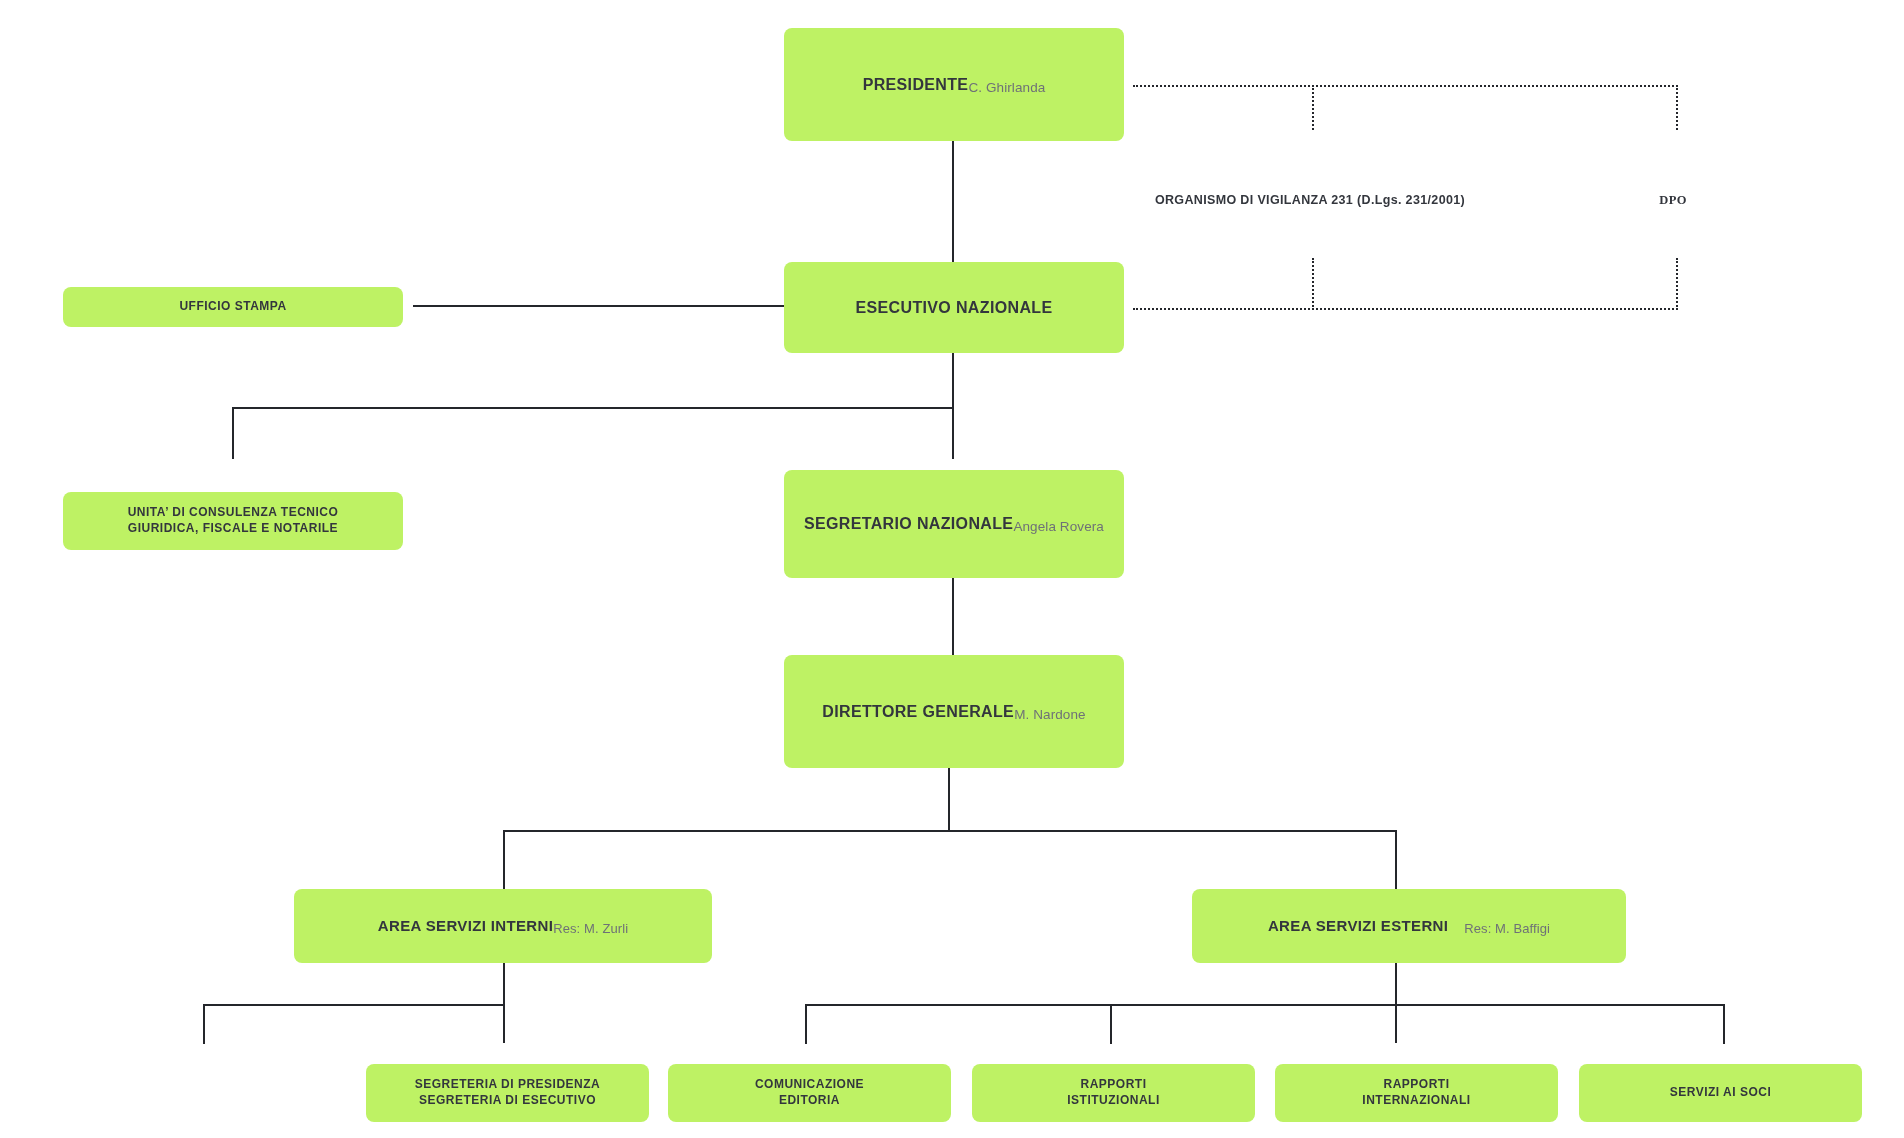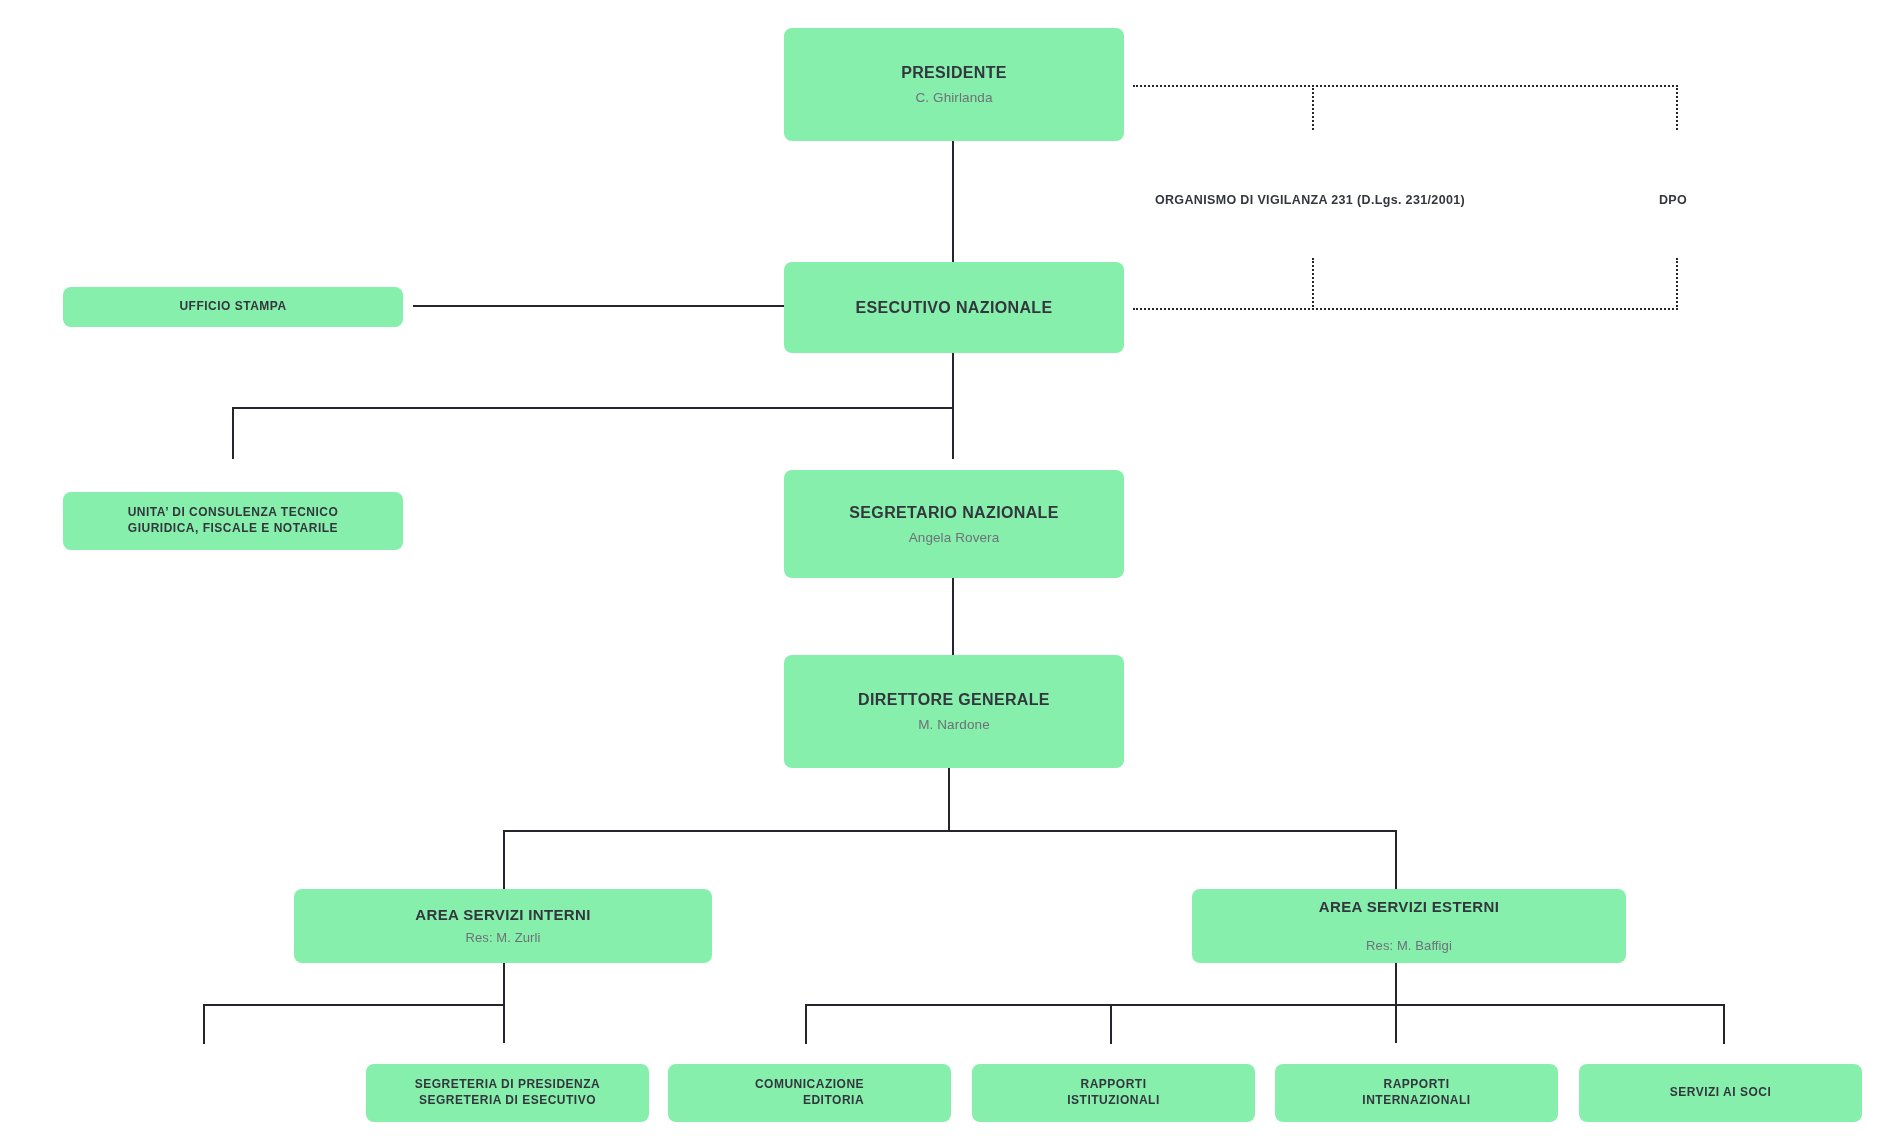--- a/index.html
+++ b/index.html
@@ -17,24 +17,24 @@
     width: 1904px;
     height: 1138px;
     background: #ffffff;
     overflow: hidden;
   }
 
   
   .node {
     position: absolute;
     box-sizing: border-box;
-    background: #86efac;
+    background: #bef264;
     border-radius: 8px;
     display: flex;
-    flex-direction: column;
+    flex-direction: row;
     align-items: center;
     justify-content: center;
     text-align: center;
     padding: 6px 10px;
   }
   .node .title {
     font-weight: bold;
     color: #33363d;
     letter-spacing: 0.35px;
     line-height: 1.32;
@@ -122,21 +122,21 @@
 
   <div class="dotline h" style="left:1133px; top:85px; width:545px;"></div>
   <div class="dotline v" style="left:1312px; top:85px; height:45px;"></div>
   <div class="dotline v" style="left:1676px; top:85px; height:45px;"></div>
 
   <div class="dotline h" style="left:1133px; top:308px; width:545px;"></div>
   <div class="dotline v" style="left:1312px; top:258px; height:52px;"></div>
   <div class="dotline v" style="left:1676px; top:258px; height:52px;"></div>
 
   <div class="freelabel" style="left:1310px; top:193px;">ORGANISMO DI VIGILANZA 231 (D.Lgs. 231/2001)</div>
-  <div class="freelabel" style="left:1673px; top:193px;">DPO</div>
+  <div class="freelabel" style="left:1673px; top:193px;font-family:Liberation Serif, serif;">DPO</div>
 
   <div class="node size-lg" style="left:784px; top:28px; width:340px; height:113px;">
     <div class="title">PRESIDENTE</div>
     <div class="subtitle">C. Ghirlanda</div>
   </div>
 
   <div class="node size-sm" style="left:63px; top:287px; width:340px; height:40px;">
     <div class="title">UFFICIO STAMPA</div>
   </div>
 
@@ -168,21 +168,21 @@
     <div class="title">AREA SERVIZI ESTERNI</div>
     <div class="subtitle">Res: M. Baffigi</div>
   </div>
 
 
   <div class="node size-sm" style="left:366px; top:1064px; width:283px; height:58px;">
     <div class="title">SEGRETERIA DI PRESIDENZA
 SEGRETERIA DI ESECUTIVO</div>
   </div>
 
-  <div class="node size-sm" style="left:668px; top:1064px; width:283px; height:58px;text-align:right;">
+  <div class="node size-sm" style="left:668px; top:1064px; width:283px; height:58px;">
     <div class="title">COMUNICAZIONE
 EDITORIA</div>
   </div>
 
   <div class="node size-sm" style="left:972px; top:1064px; width:283px; height:58px;">
     <div class="title">RAPPORTI
 ISTITUZIONALI</div>
   </div>
 
   <div class="node size-sm" style="left:1275px; top:1064px; width:283px; height:58px;">

